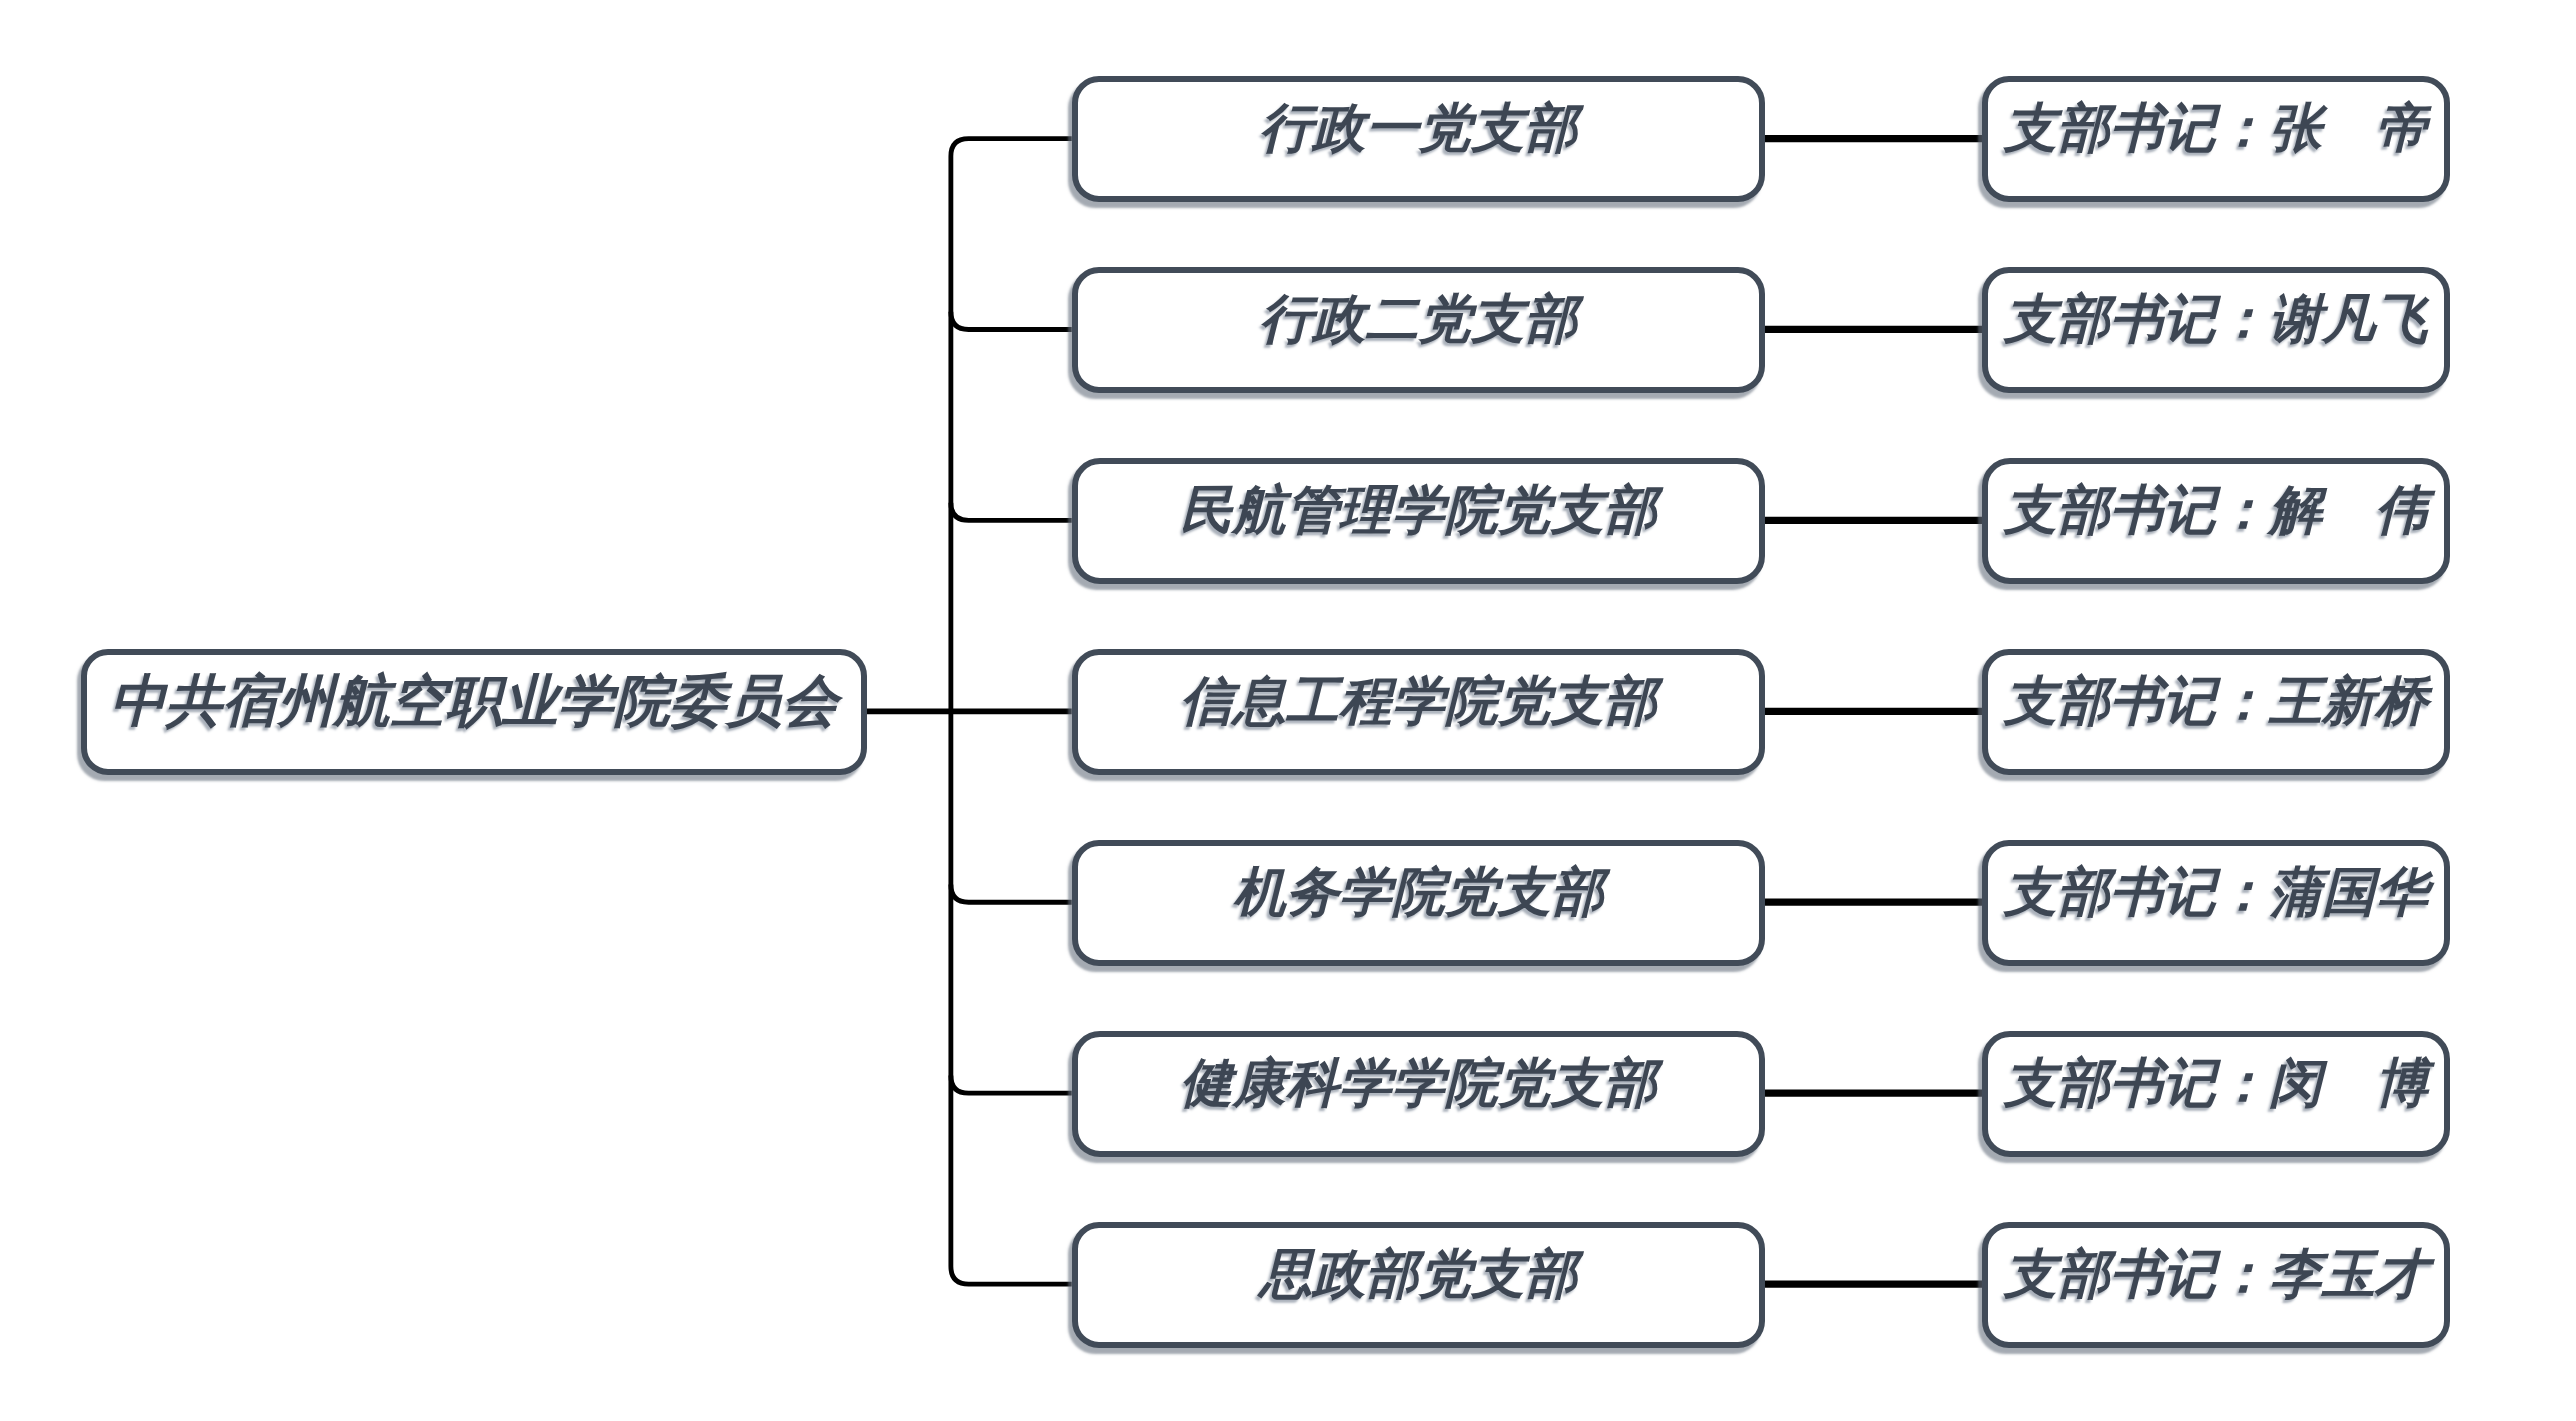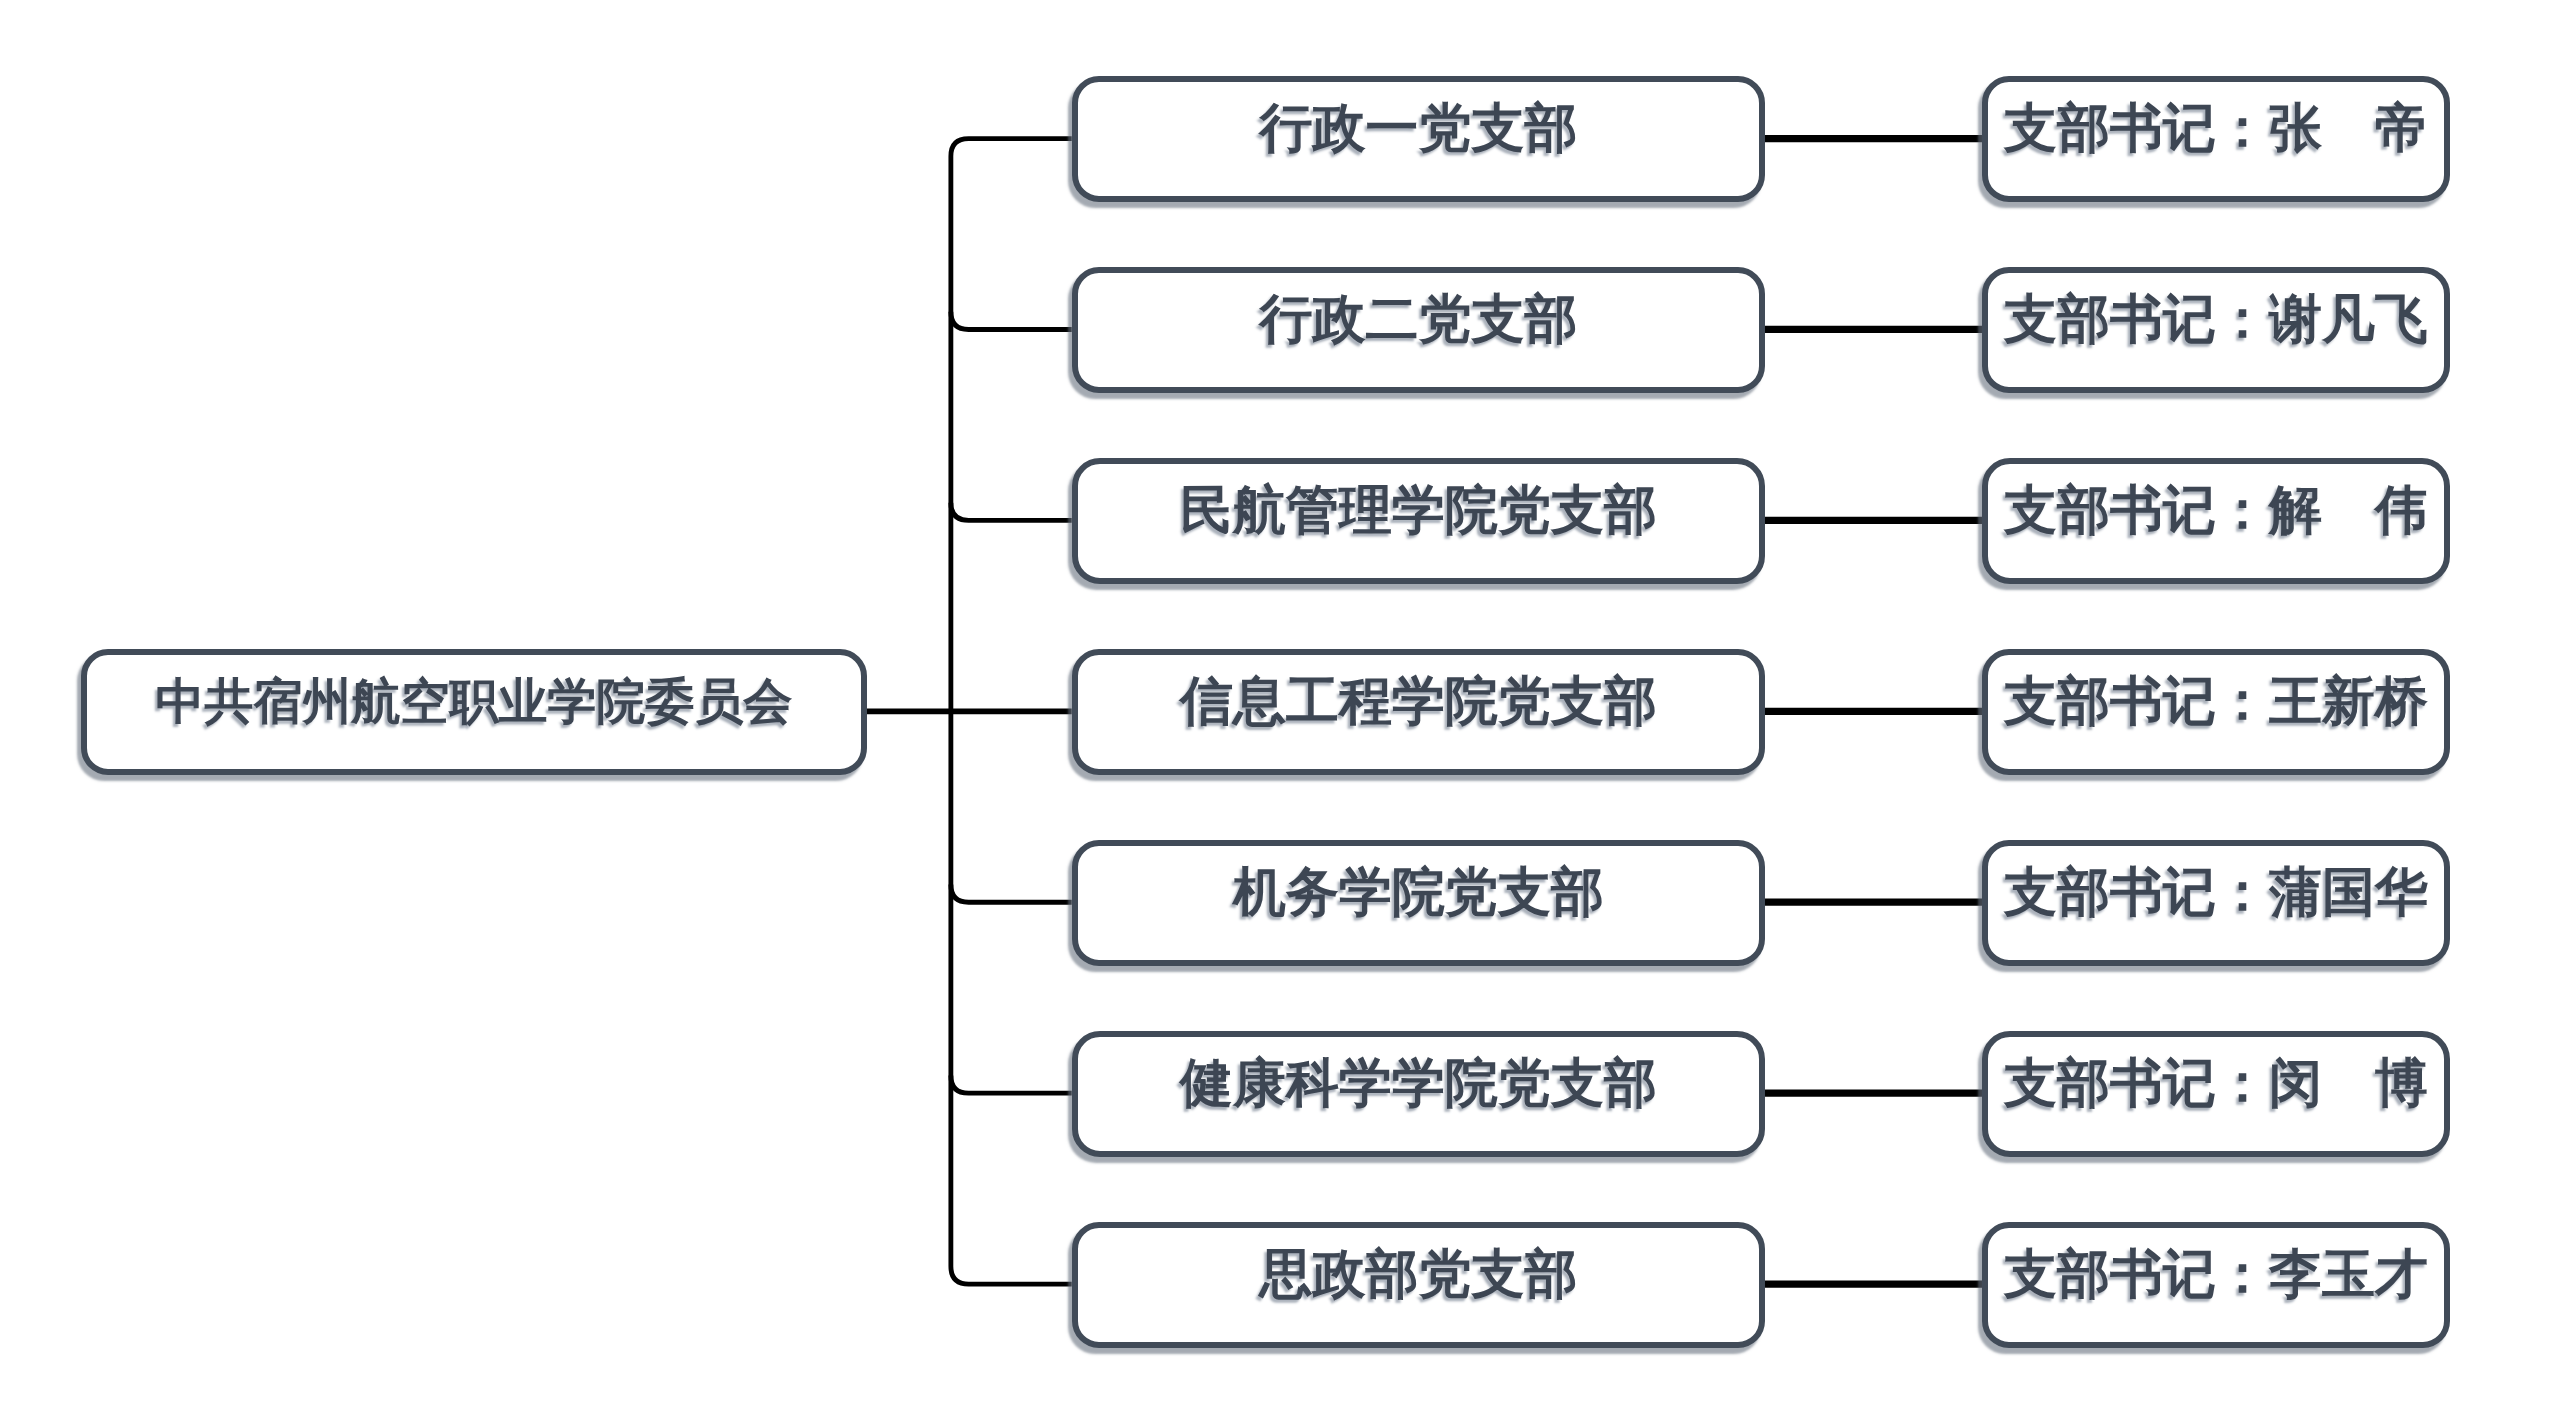--- a/index.html
+++ b/index.html
@@ -30,26 +30,27 @@
     box-shadow: -4px 5.6px 2.4px rgba(103,113,127,0.6);
     display: flex;
     align-items: center;
     justify-content: center;
     color: #3d4653;
     font-weight: bold;
     text-shadow: -2.4px 3.2px 2.4px #aab1bb;
     white-space: nowrap;
     height: 126px;
     padding-bottom: 21px;
+    font-style: italic;
   }
   .root-node {
     left: 81px;
     top: 649px;
     width: 786px;
-    font-size: 49px;
+    font-size: 56px;
   }
   .branch-node {
     left: 1072px;
     width: 693px;
     font-size: 53px;
   }
   .secretary-node {
     left: 1982px;
     width: 468px;
     font-size: 53px;

